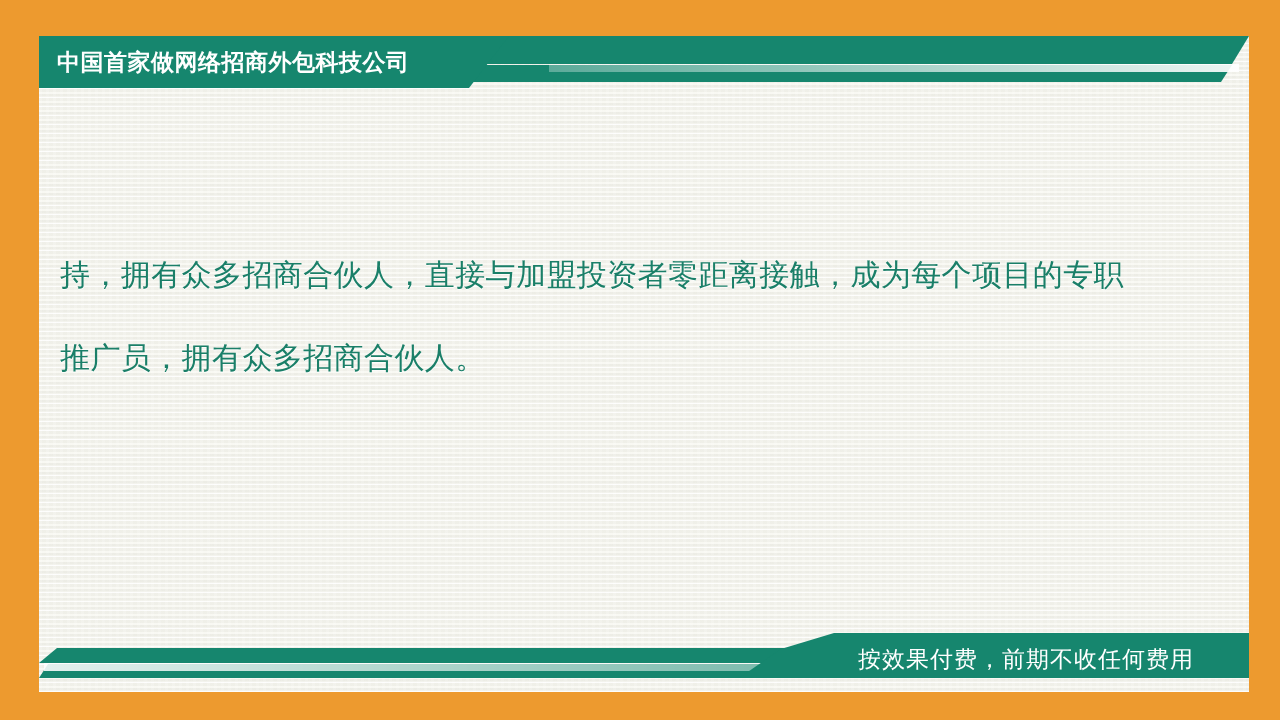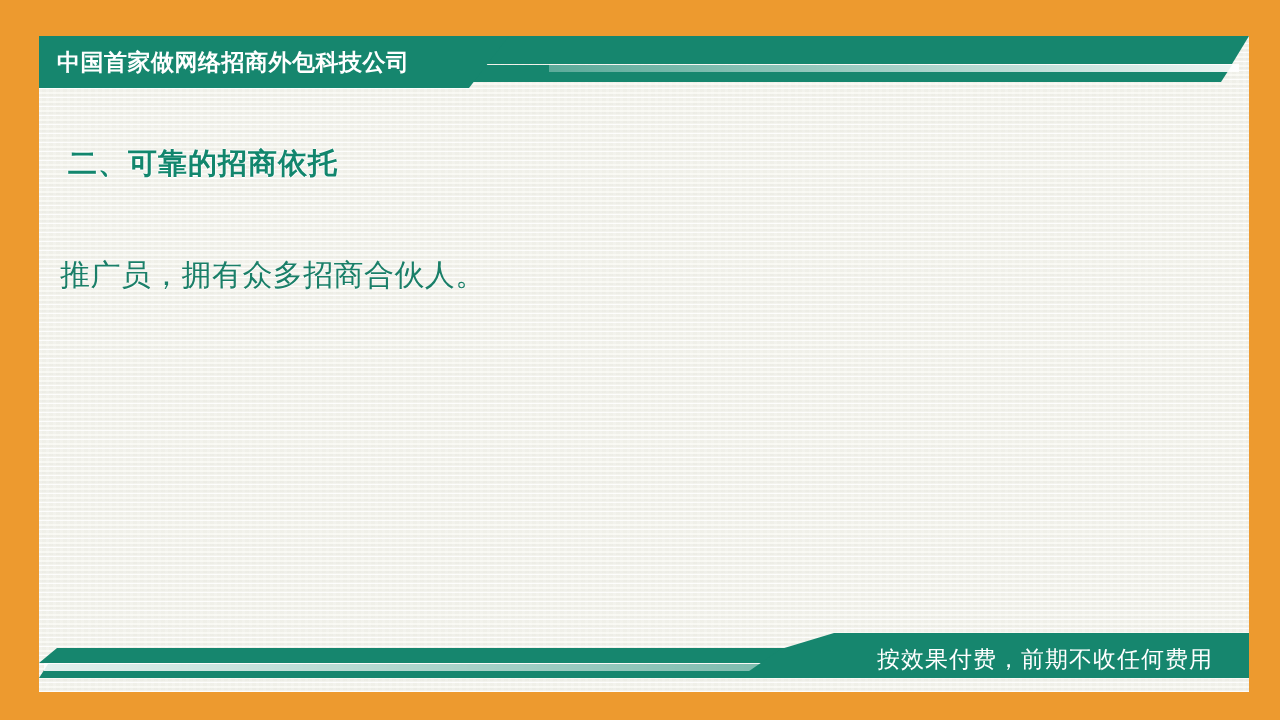--- a/index.html
+++ b/index.html
@@ -159,21 +159,21 @@
     left:700px; top:11px;
     width:510px; height:45px;
     background:#16866e;
     -webkit-clip-path: polygon(95px 0, 510px 0, 510px 45px, 0 45px, 42px 16px);
     clip-path: polygon(95px 0, 510px 0, 510px 45px, 0 45px, 42px 16px);
   }
   #footer-slogan {
     position:absolute;
     left:815px; top:18px;
     width:390px;
-    text-align:center;
+    text-align:left;
     color:#ffffff;
     font-size:23px;
     letter-spacing:1px;
     white-space:nowrap;
     padding-right:12px;
   }
 </style>
 </head>
 <body>
 
@@ -182,23 +182,23 @@
   <div id="panel">
 
     <div>
       <div id="header-shape-main"></div>
       <div id="header-shape-lower"></div>
       <div id="header-title-block"></div>
       <div id="header-hairline"></div>
       <div id="header-title">中国首家做网络招商外包科技公司</div>
     </div>
 
-    <div id="section-title">二、可靠的招商依托</div>
 
     <div id="body-text">
+      <span class="ln">持，拥有众多招商合伙人，直接与加盟投资者零距离接触，成为每个项目的专职</span>
       <span class="ln">推广员，拥有众多招商合伙人。</span>
     </div>
 
     <div id="footer-wrap">
       <div id="footer-left-upper"></div>
       <div id="footer-left-lower"></div>
       <div id="footer-hairline"></div>
       <div id="footer-right"></div>
       <div id="footer-slogan">按效果付费，前期不收任何费用</div>
     </div>

